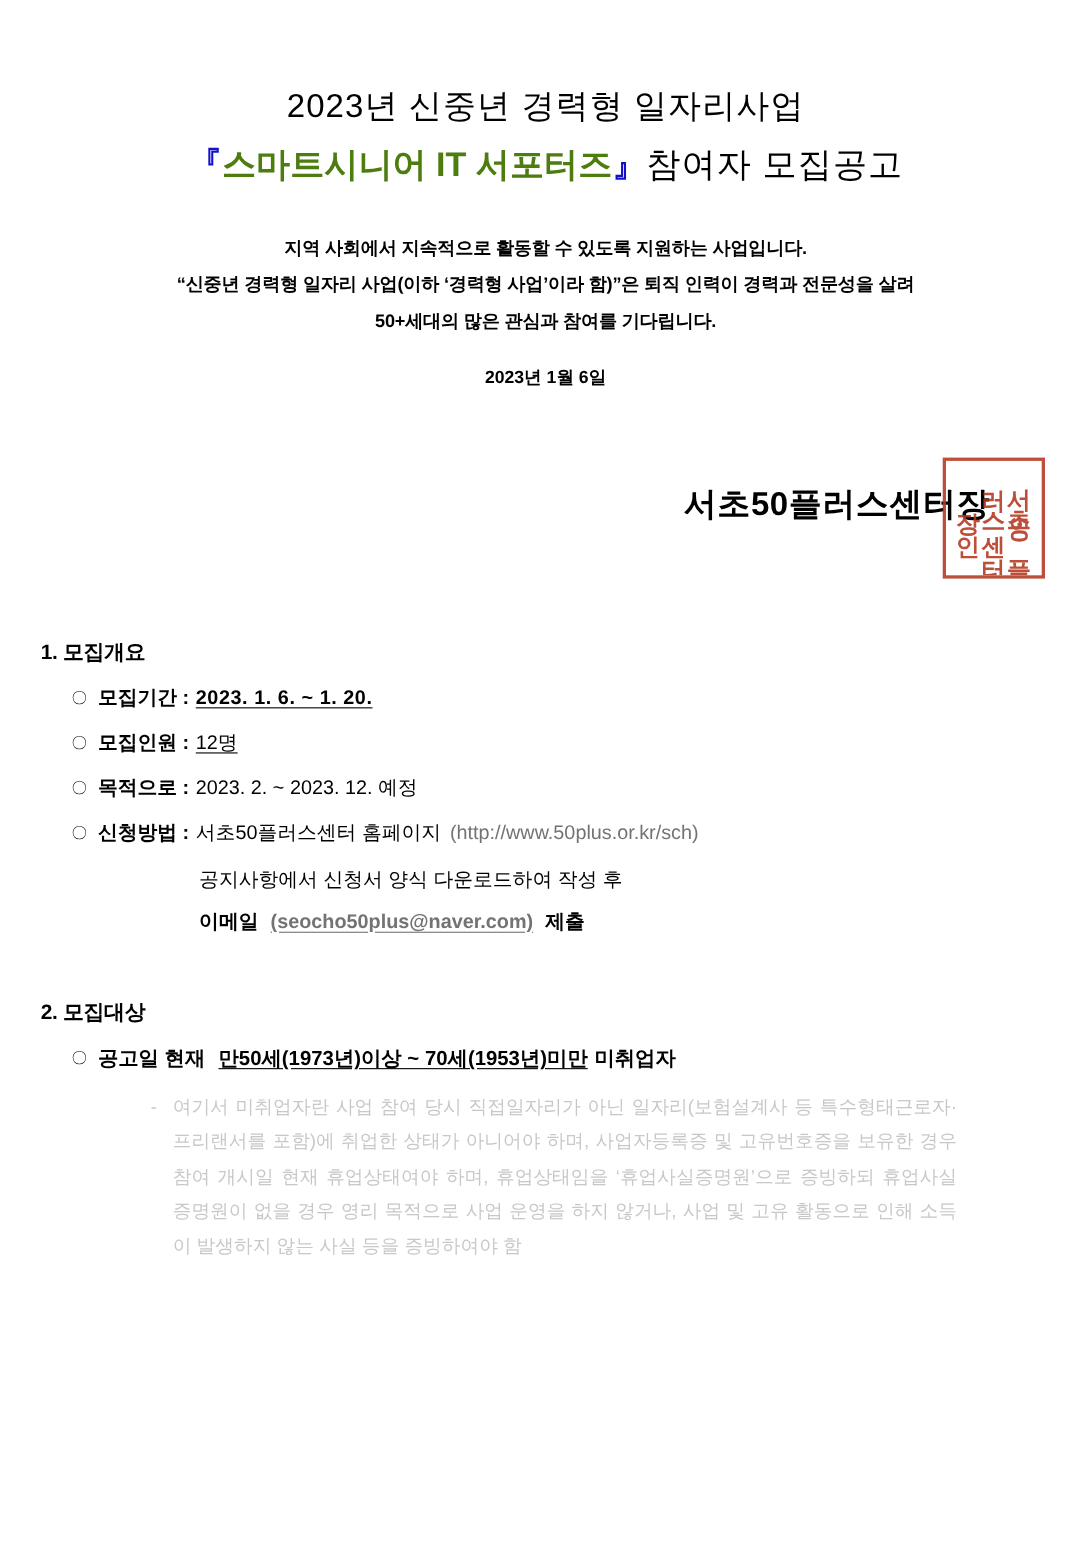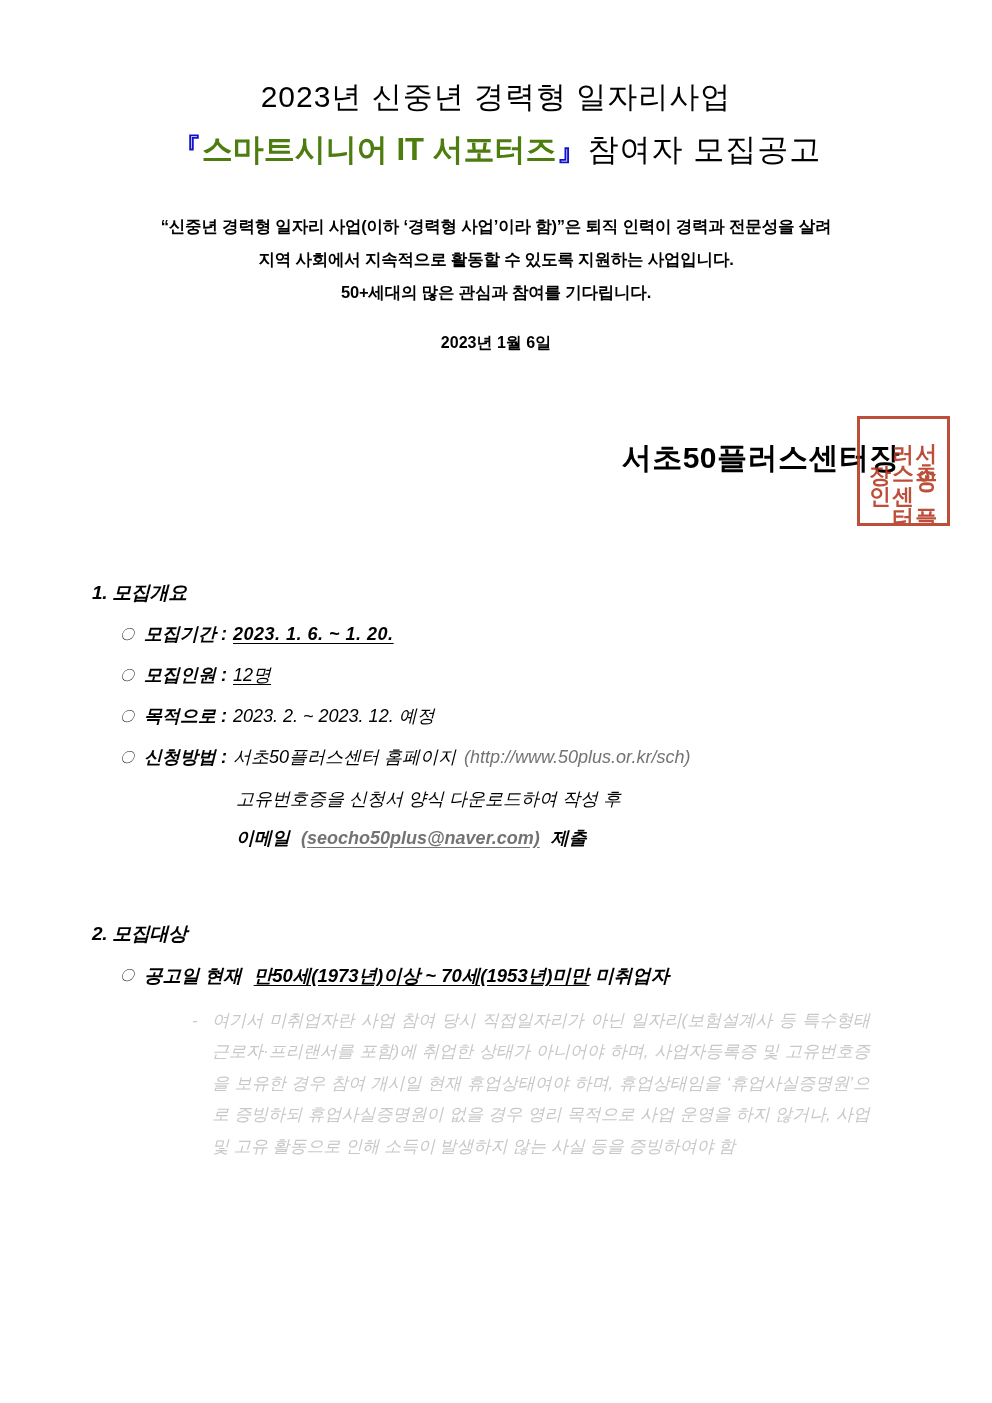--- a/index.html
+++ b/index.html
@@ -107,23 +107,22 @@
     text-align: center;
     opacity: 0.88;
     writing-mode: vertical-rl;
     padding: 4px 2px;
     overflow: hidden;
   }
 
   
   .section {
     margin-top: 34px;
-    padding-left: 92px;
+    padding-left: 37px;
     padding-right: 60px;
-    font-style: italic;
   }
   .section-title {
     font-size: 19px;
     font-weight: 700;
     letter-spacing: -0.3px;
     margin-bottom: 16px;
   }
   .bullet-row {
     display: flex;
     align-items: flex-start;
@@ -203,22 +202,22 @@
 <div class="page">
 
   <div class="title-block">
     <div class="title-line1">2023년 신중년 경력형 일자리사업</div>
     <div class="title-line2">
       <span class="bracket">『</span><span class="blue">스마트시니어 IT 서포터즈</span><span class="bracket">』</span><span class="black">참여자  모집공고</span>
     </div>
   </div>
 
   <div class="intro">
+    <div>지역 사회에서 지속적으로 활동할 수 있도록 지원하는 사업입니다.</div>
     <div>“신중년 경력형 일자리 사업(이하 ‘경력형 사업’이라 함)”은 퇴직 인력이 경력과 전문성을 살려</div>
-    <div>지역 사회에서 지속적으로 활동할 수 있도록 지원하는 사업입니다.</div>
     <div>50+세대의 많은 관심과 참여를 기다립니다.</div>
   </div>
 
   <div class="doc-date">2023년 1월 6일</div>
 
   <div class="signer-row">
     <div class="signer-name">서초50플러스센터장</div>
     <div class="seal">서초50플러스센터장인</div>
   </div>
 
@@ -243,30 +242,30 @@
       <span class="bullet-value">2023.  2.  ~  2023.  12.  예정</span>
     </div>
 
     <div class="bullet-row">
       <span class="bullet-mark">〇</span>
       <span class="bullet-label">신청방법 :</span>
       <span class="bullet-value">서초50플러스센터  홈페이지</span>
       <span class="link" style="margin-left:8px;">(http://www.50plus.or.kr/sch)</span>
     </div>
 
-    <div class="sub-line">고유번호증을  신청서  양식  다운로드하여  작성  후</div>
+    <div class="sub-line">공지사항에서  신청서  양식  다운로드하여  작성  후</div>
 
     <div class="sub-line strong">
       <span>이메일</span>
       <span class="link-u" style="margin:0 6px;">(seocho50plus@naver.com)</span>
       <span>제출</span>
     </div>
   </div>
 
-  <div class="section" style="margin-top:70px;">
+  <div class="section" style="margin-top:56px;">
     <div class="section-title">2.  모집대상</div>
 
     <div class="bullet-row target">
       <span class="bullet-mark">〇</span>
       <span class="bullet-label">공고일  현재</span>
       <span class="u-norm" style="font-weight:700;margin:0 6px;">만50세(1973년)이상  ~  70세(1953년)미만</span>
       <span class="bullet-label">미취업자</span>
     </div>
 
     <div class="note-block">

